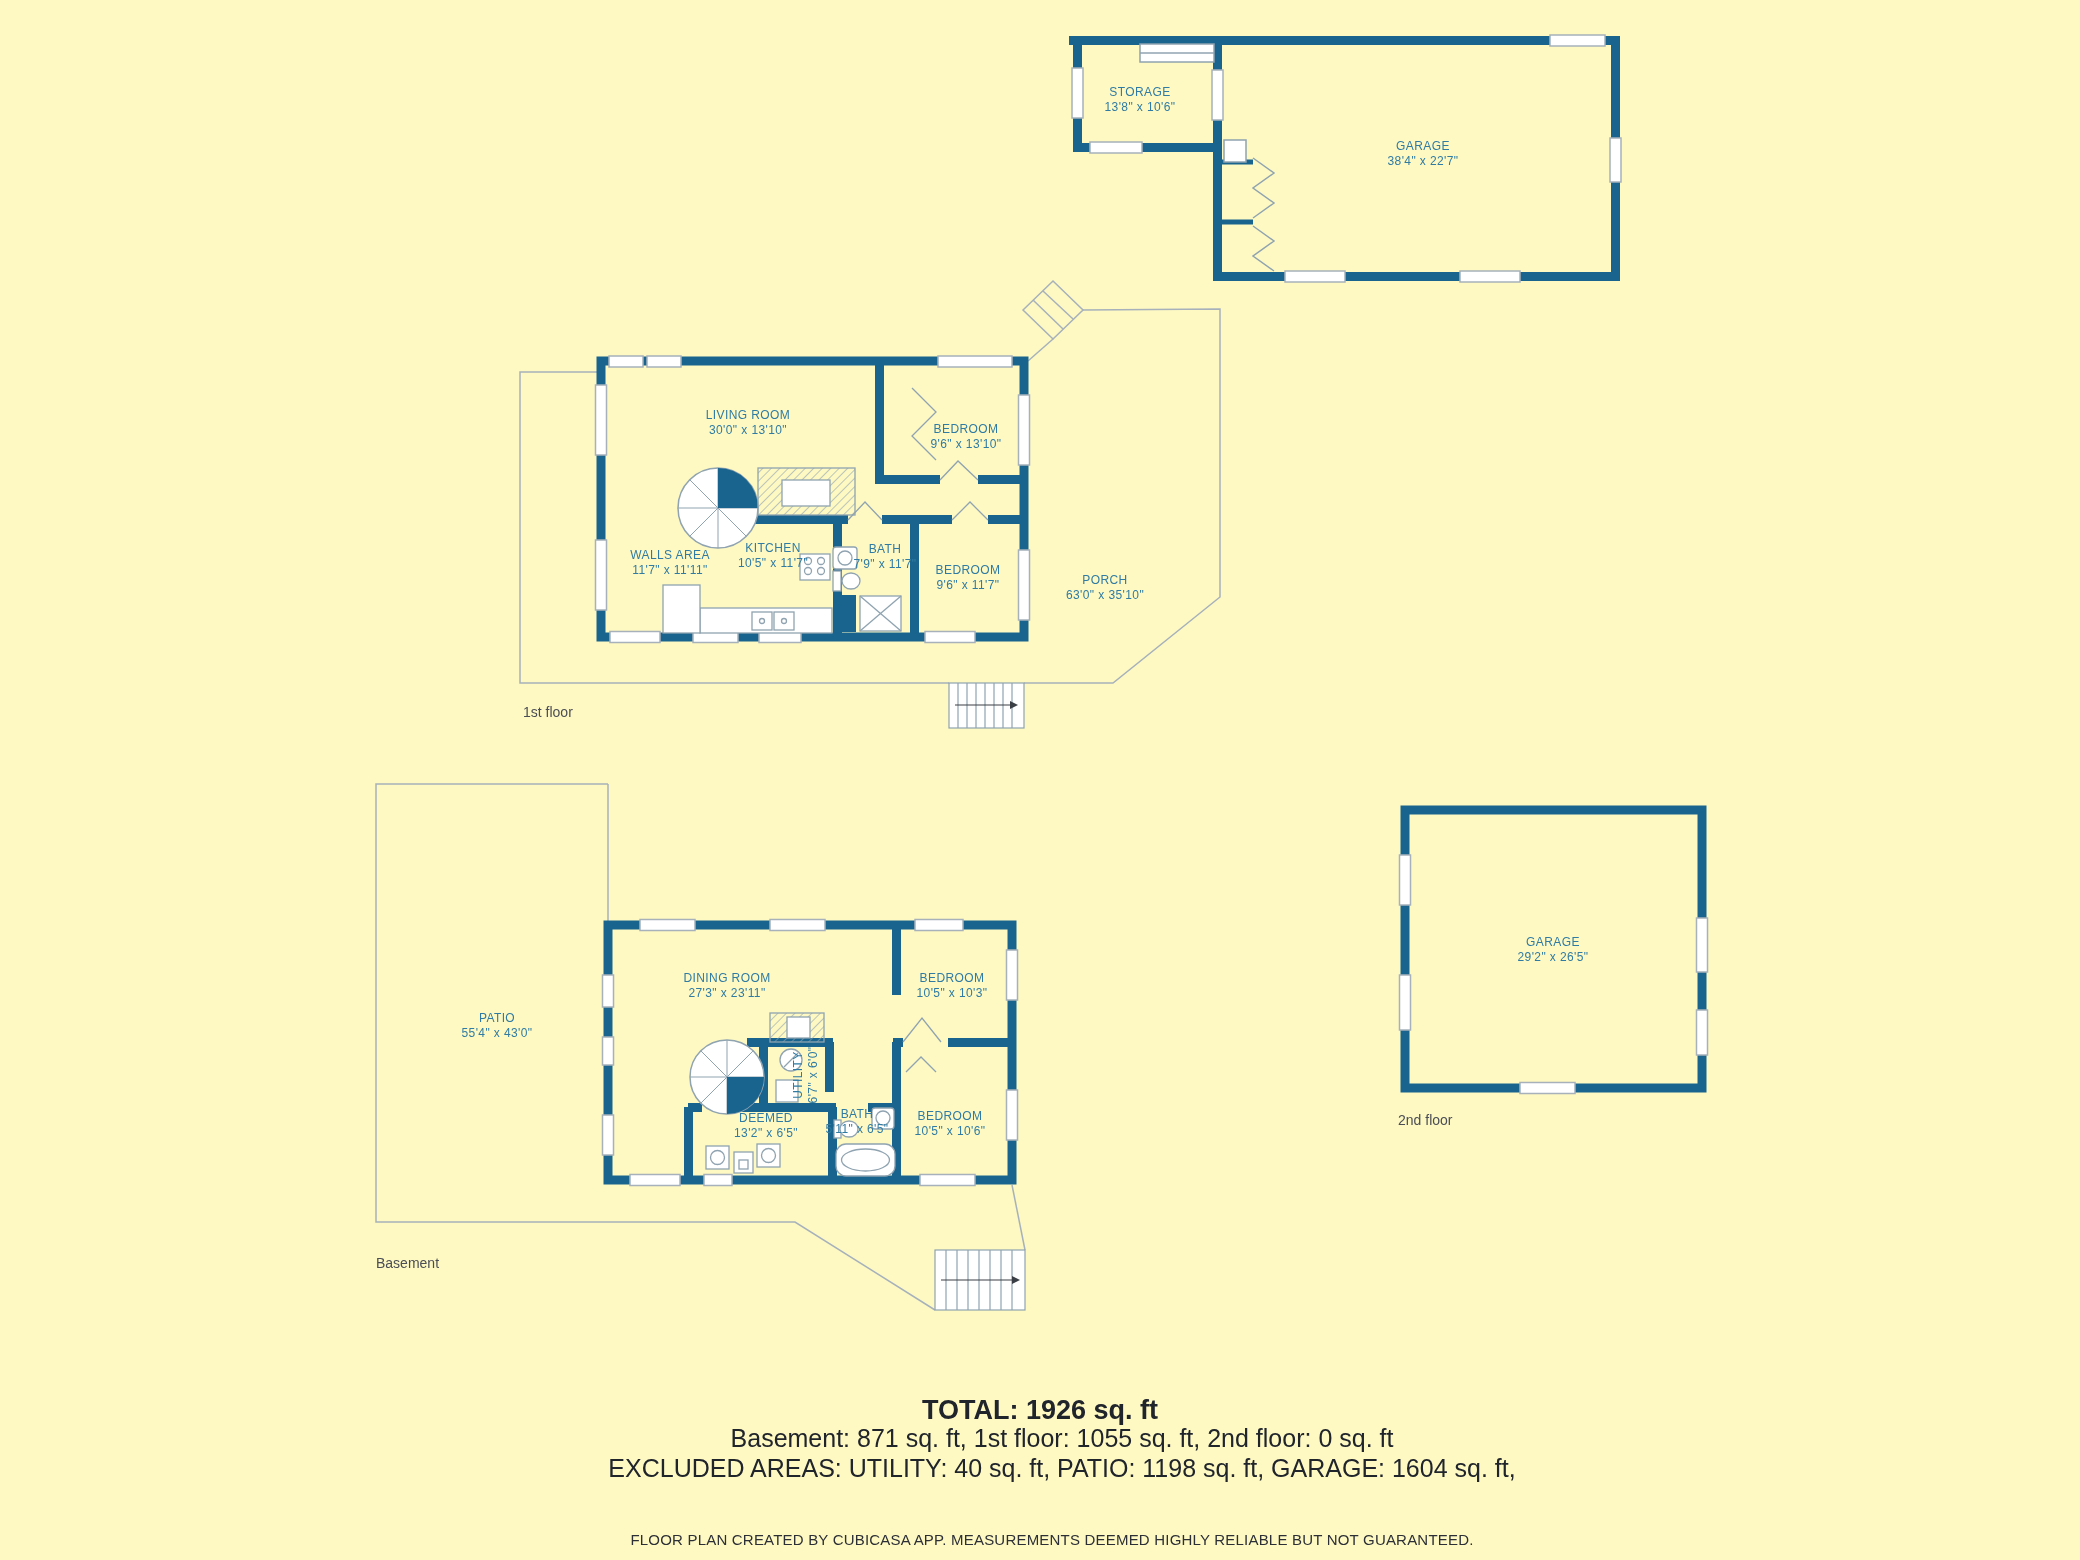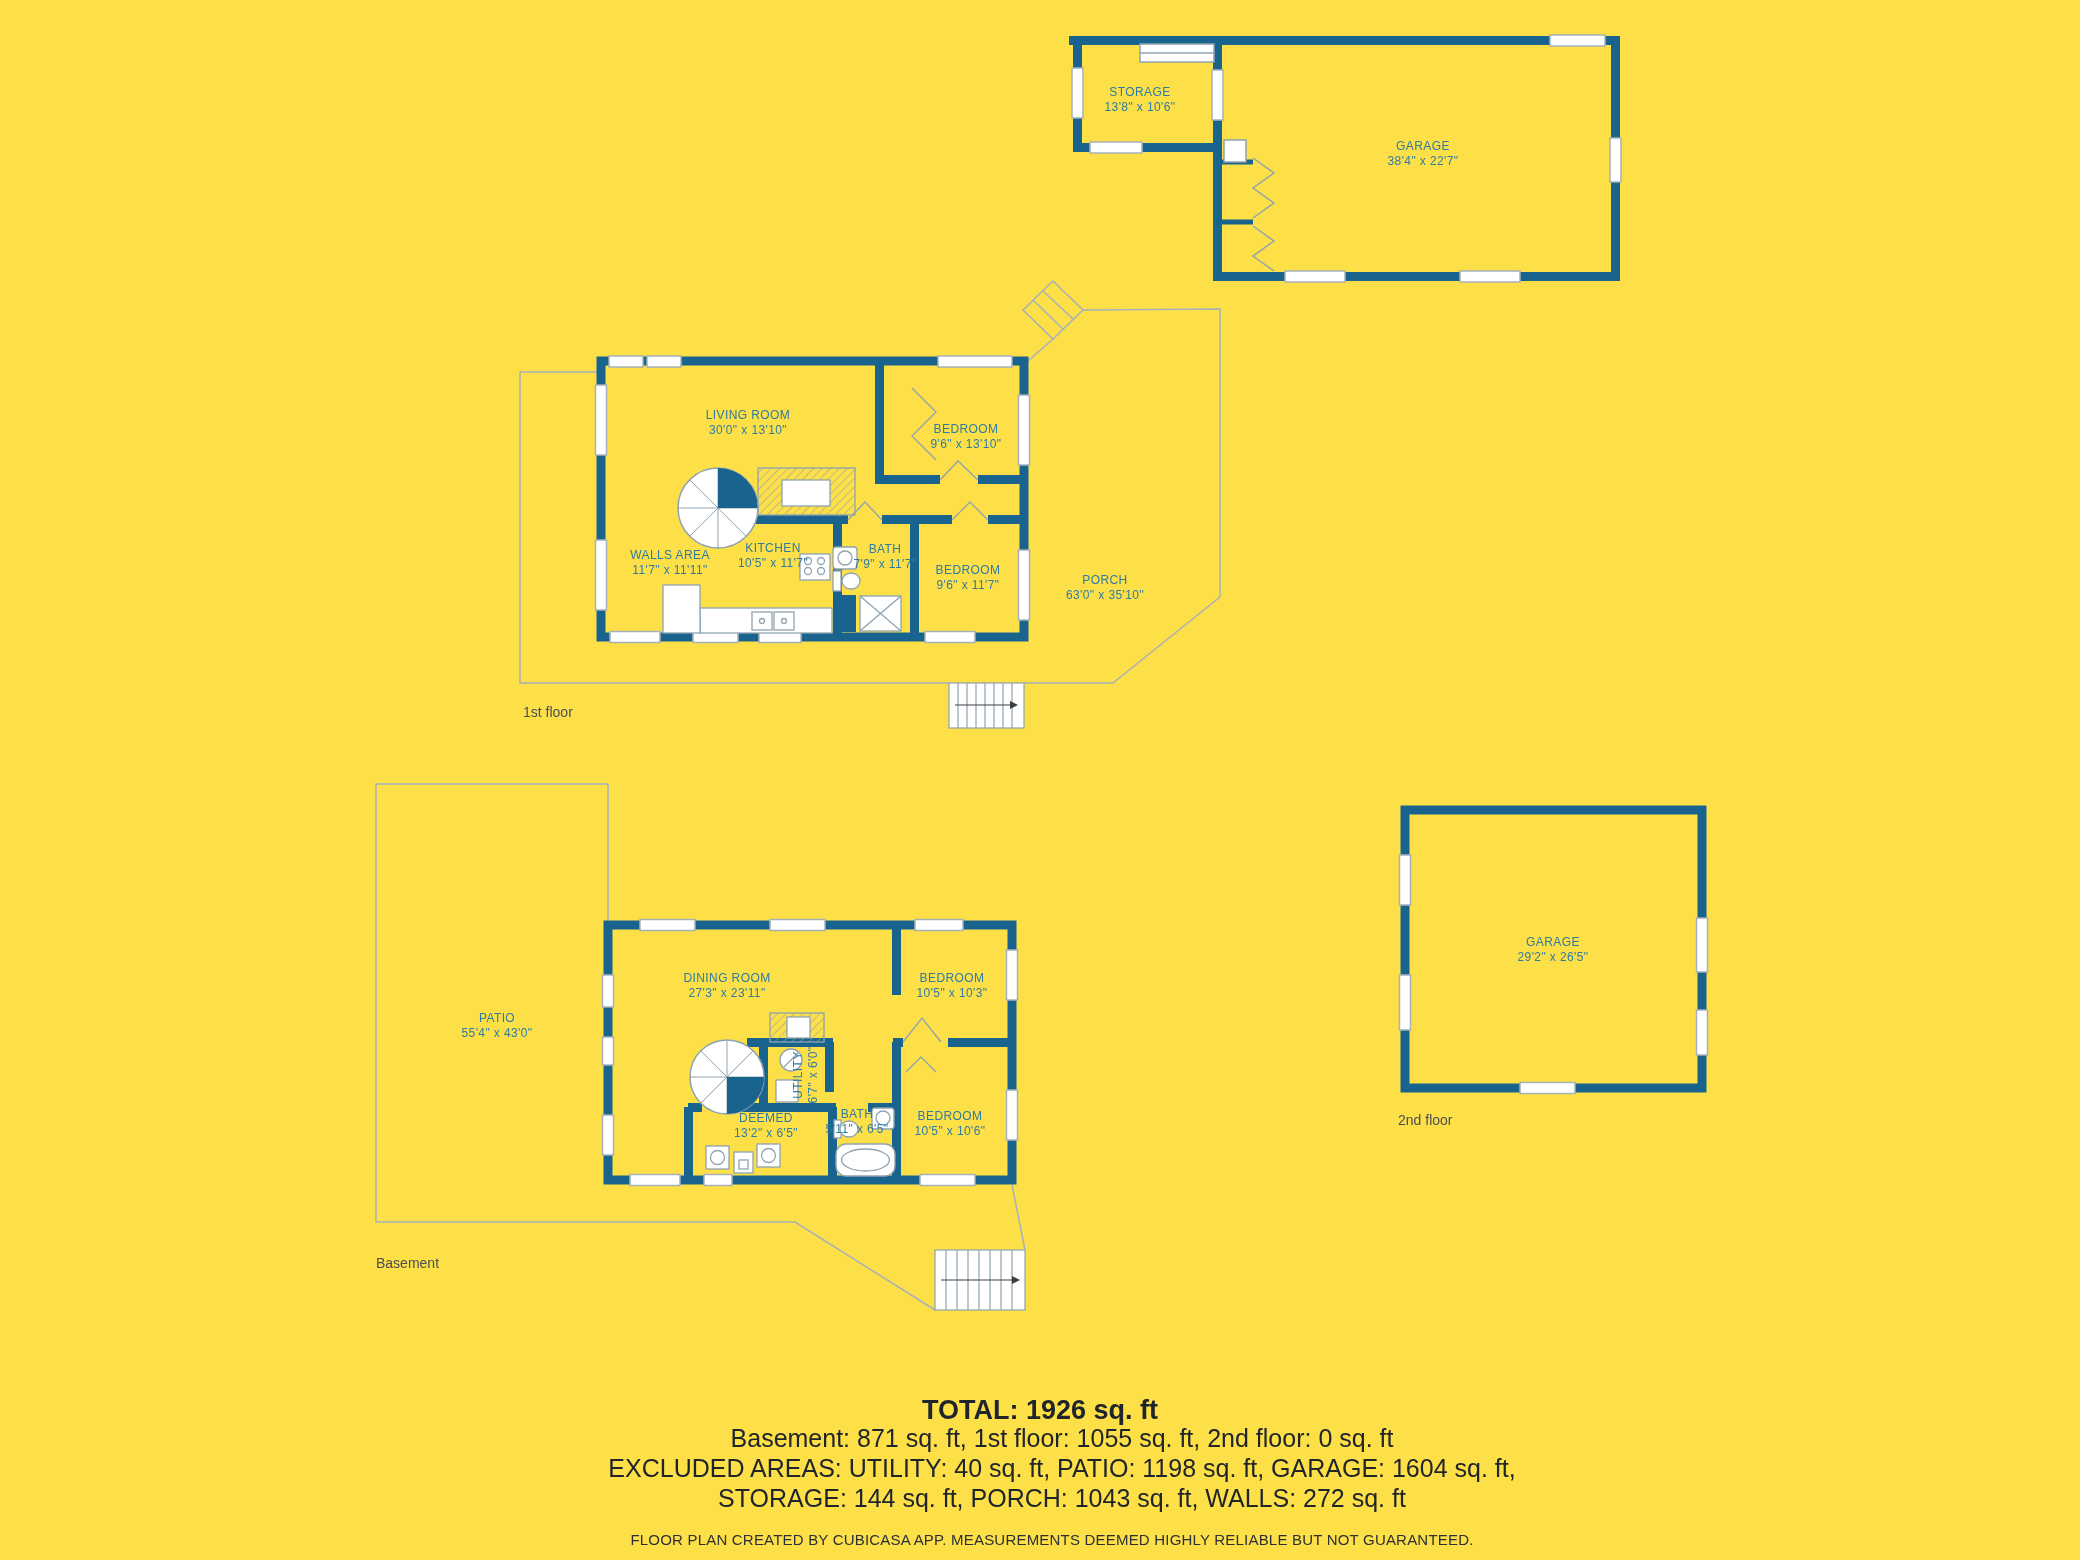--- a/index.html
+++ b/index.html
@@ -1,16 +1,16 @@
 <!DOCTYPE html>
 <html><head>
 <meta charset="utf-8">
 <style>
   html,body{margin:0;padding:0;background:#fff;}
-  .canvas{position:relative;width:2080px;height:1560px;background:#fde047;overflow:hidden;
+  .canvas{position:relative;width:2080px;height:1560px;background:#fef9c3;overflow:hidden;
           font-family:"Liberation Sans",sans-serif;}
   .plan-svg{position:absolute;left:0;top:0;}
   .room-label{position:absolute;transform:translate(-50%,-50%);text-align:center;
               color:#2f7ba3;font-size:12px;line-height:15px;letter-spacing:.4px;white-space:nowrap;}
   .room-label .nm{font-weight:400;}
   .room-label.vert{transform:translate(-50%,-50%) rotate(-90deg);}
   .floor-caption{position:absolute;color:#4b4e54;font-size:14px;white-space:nowrap;}
   .summary-line{position:absolute;left:0;right:0;text-align:center;color:#20242b;margin-top:21px;}
   .sum-total{font-size:27px;font-weight:bold;}
   .sum-body{font-size:25px;padding-left:44px;}
@@ -318,16 +318,15 @@
   <div class="dm">29'2" x 26'5"</div>
 </div>
 
 <div class="floor-caption" style="left:523px;top:704px">1st floor</div>
 <div class="floor-caption" style="left:376px;top:1255px">Basement</div>
 <div class="floor-caption" style="left:1398px;top:1112px">2nd floor</div>
 
 <div class="summary-line sum-total" style="top:1374px">TOTAL: 1926 sq. ft</div>
 <div class="summary-line sum-body" style="top:1403px">Basement: 871 sq. ft, 1st floor: 1055 sq. ft, 2nd floor: 0 sq. ft</div>
 <div class="summary-line sum-body" style="top:1433px">EXCLUDED AREAS: UTILITY: 40 sq. ft, PATIO: 1198 sq. ft, GARAGE: 1604 sq. ft,</div>
-<div class="summary-line sum-body" style="top:1463px">STORAGE: 144 sq. ft, PORCH: 1043 sq. ft, WALLS: 272 sq. ft</div>
 <div class="summary-line sum-footer" style="top:1510px">FLOOR PLAN CREATED BY CUBICASA APP. MEASUREMENTS DEEMED HIGHLY RELIABLE BUT NOT GUARANTEED.</div>
 
 </div>
 
 </body></html>

